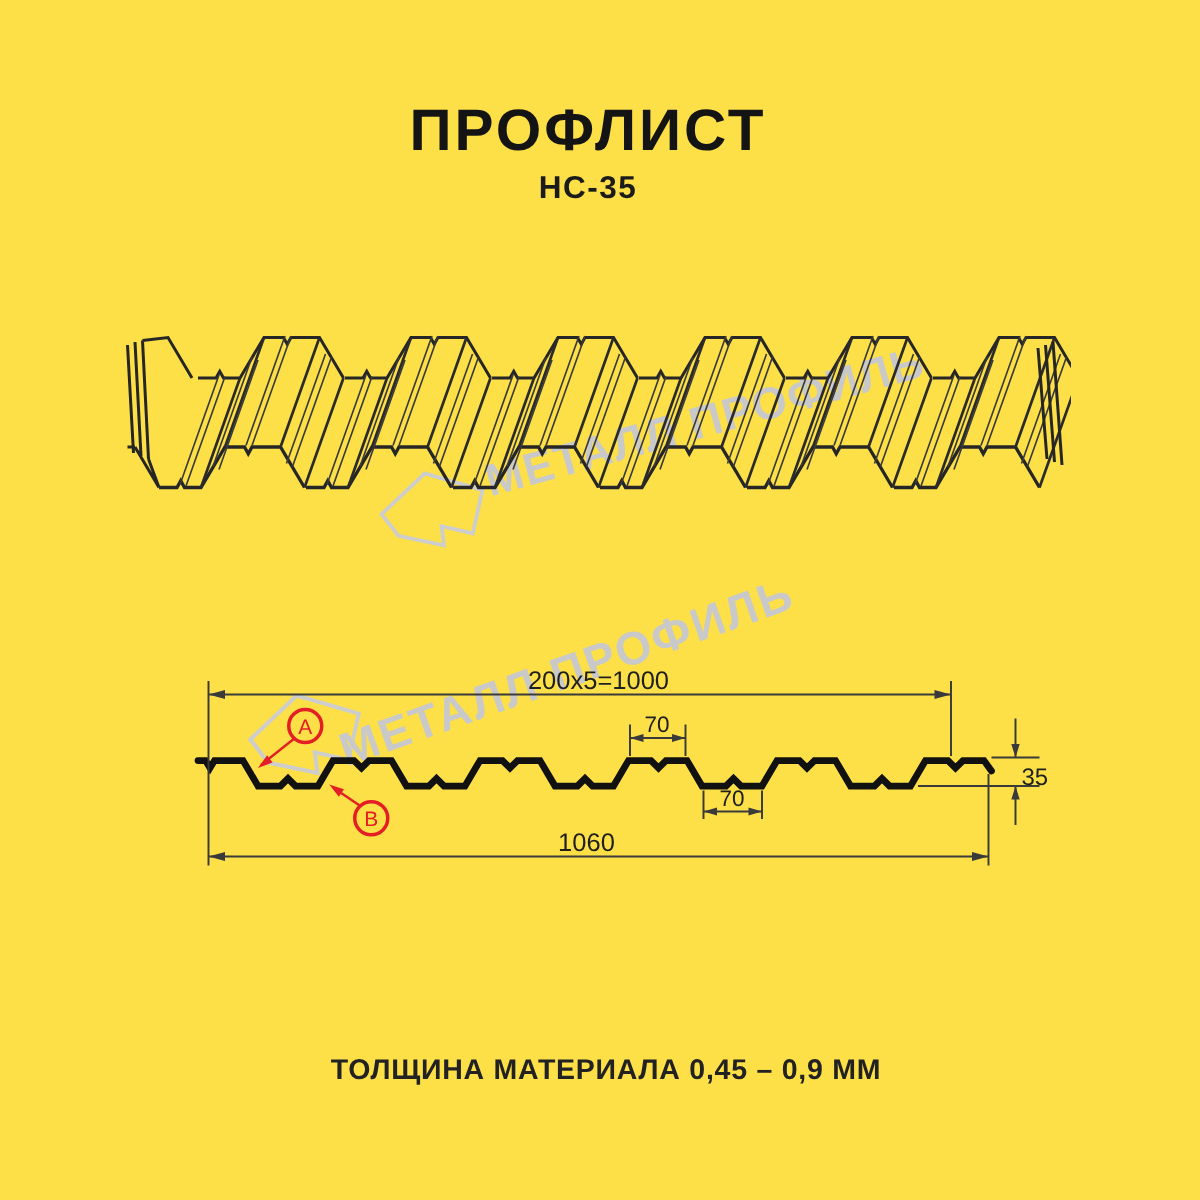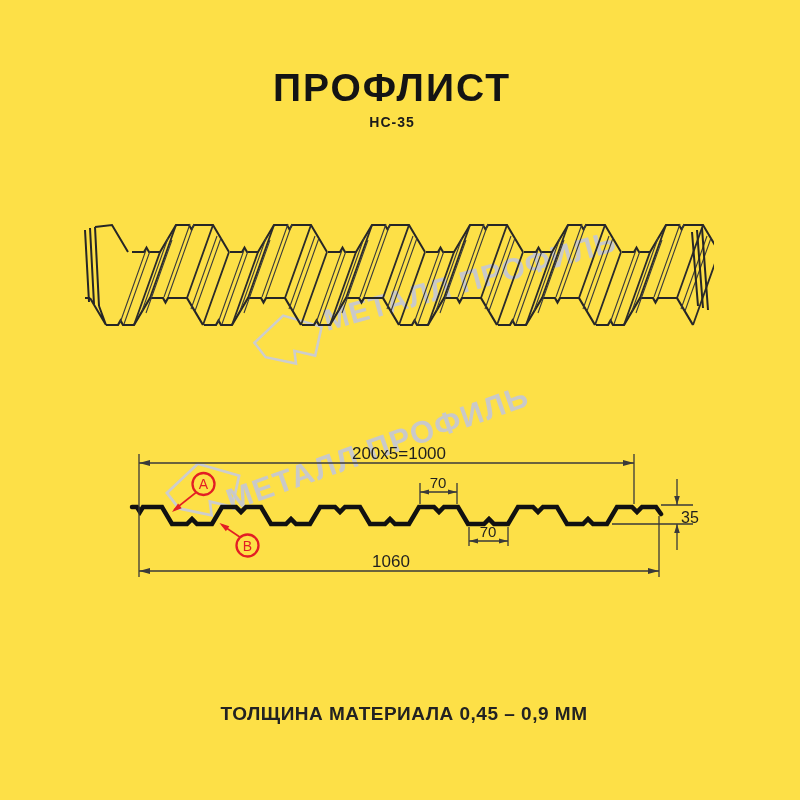--- a/index.html
+++ b/index.html
@@ -1,21 +1,21 @@
 <!DOCTYPE html>
 <html><head>
 <meta charset="utf-8">
 <style>
   html,body{margin:0;padding:0;background:#ffffff;}
   .page{position:relative;width:800px;height:800px;background:#fde047;overflow:hidden;
         font-family:"Liberation Sans",sans-serif;}
   .title{position:absolute;left:0;top:66px;width:784px;text-align:center;
          font-size:39px;font-weight:bold;letter-spacing:2px;color:#141414;}
   .subtitle{position:absolute;left:0;top:114px;width:784px;text-align:center;
-            font-size:14px;font-weight:600;letter-spacing:1px;color:#1b1b1b;}
+            font-size:21px;font-weight:600;letter-spacing:1px;color:#1b1b1b;}
   .footer-note{position:absolute;left:0;top:703px;width:808px;text-align:center;
                font-size:19px;font-weight:600;letter-spacing:.5px;color:#222;}
   svg{position:absolute;left:0;top:0;}
   .dimtext{font-family:"Liberation Sans",sans-serif;fill:#1f1f1f;}
   .wmtext{font-family:"Liberation Sans",sans-serif;font-weight:bold;}
 </style>
 </head>
 <body>
 
 <div class="page">

